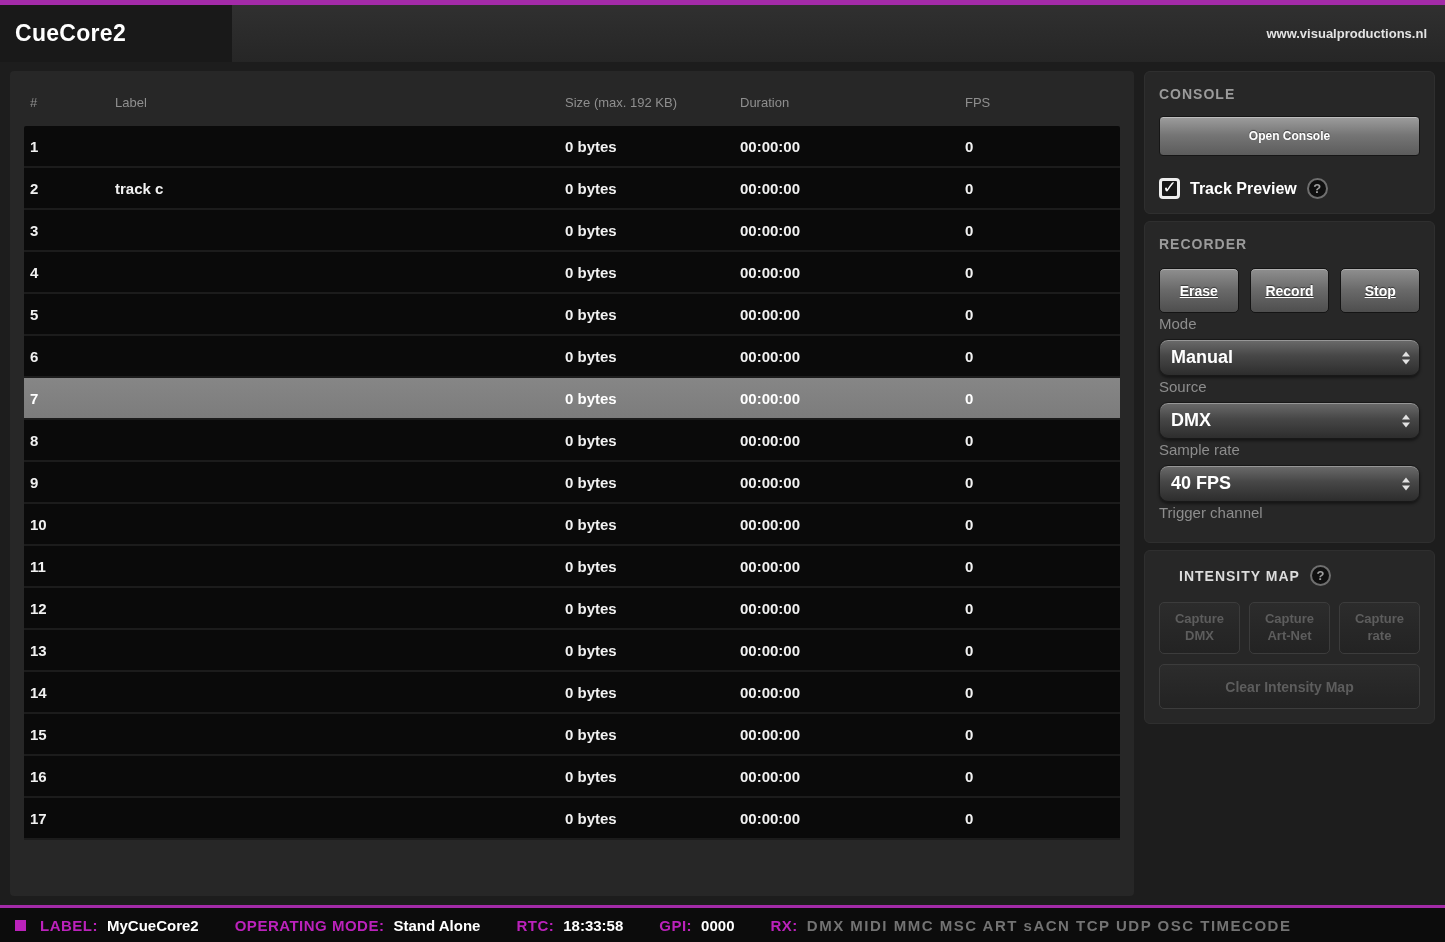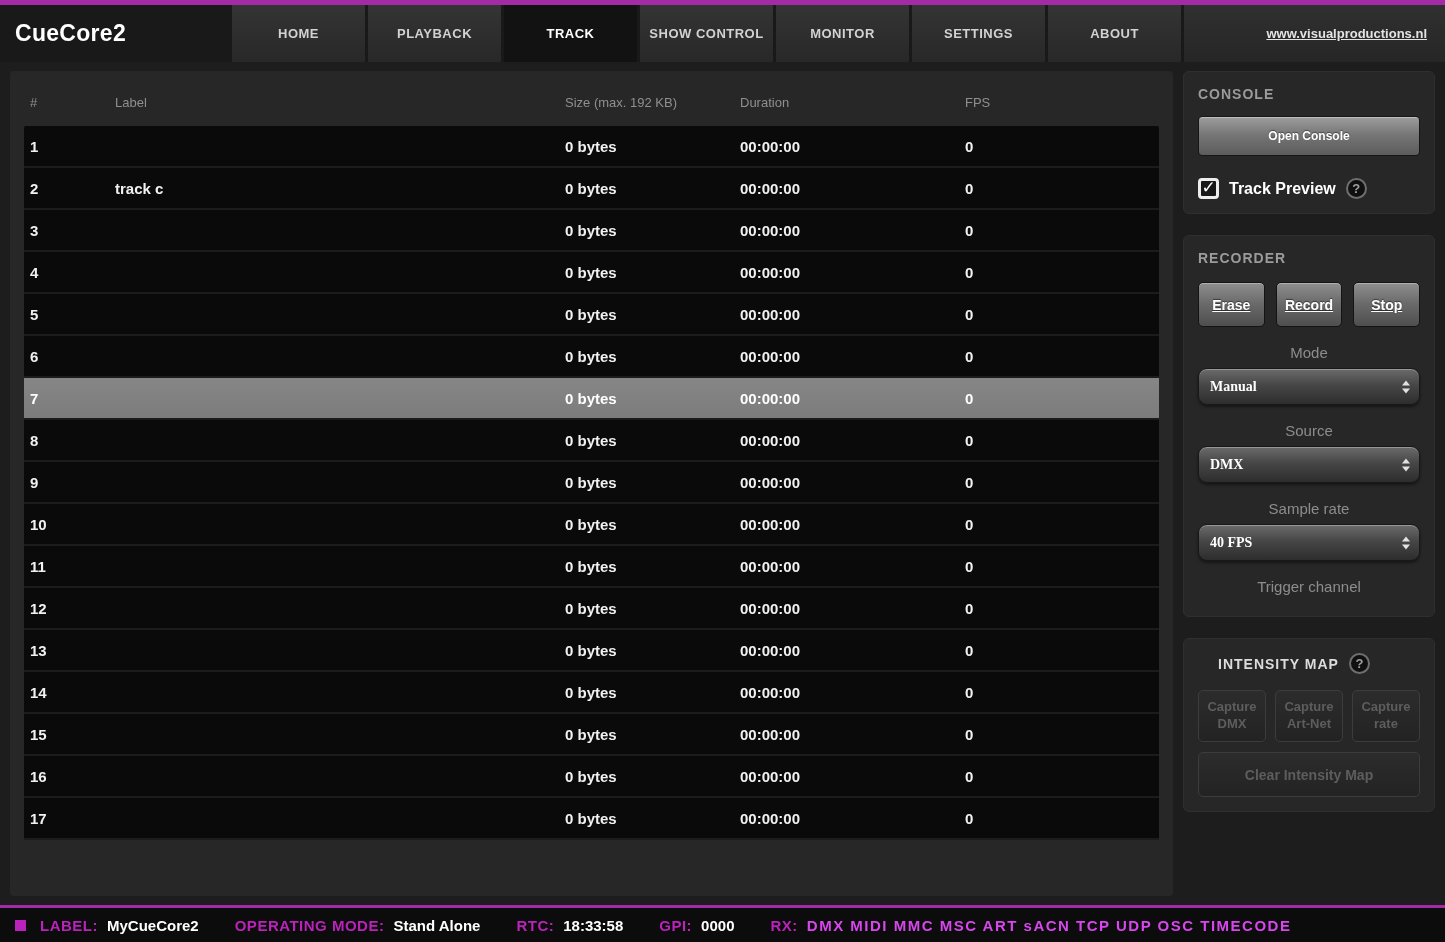--- a/index.html
+++ b/index.html
@@ -21,35 +21,35 @@
   .navbar{height:57px;background:#191919;display:flex;align-items:stretch;}
   .logo{width:232px;display:flex;align-items:center;padding-left:15px;color:#ffffff;
         font-size:23px;font-weight:bold;letter-spacing:.3px;}
   .nav-tabs{display:flex;align-items:stretch;}
   .nav-tab{width:133px;margin-right:3px;display:flex;align-items:center;justify-content:center;
     color:#d2d2d2;font-size:13px;font-weight:bold;letter-spacing:.5px;
     background:linear-gradient(#343434,#282828);cursor:pointer;white-space:nowrap;}
   .nav-tab.active{background:#121212;color:#ffffff;}
   .nav-url-wrap{flex:1;background:linear-gradient(#303030,#262626);display:flex;
     align-items:center;justify-content:flex-end;padding-right:18px;}
-  .nav-url{color:#e3e3e3;font-size:13px;font-weight:bold;text-decoration:underline;cursor:pointer;}
+  .nav-url{color:#e3e3e3;font-size:13px;font-weight:bold;cursor:pointer;}
 
   
   .main{flex:1;display:flex;gap:10px;padding:9px 10px;min-height:0;}
 
   .table-panel{flex:1;background:#272727;border-radius:4px;padding:10px 14px;display:flex;flex-direction:column;min-width:0;}
   .table-header,.trow{display:grid;grid-template-columns:85px 450px 175px 225px 1fr;align-items:center;}
   .table-header{color:#8f8f8f;font-size:13px;padding:14px 0 16px 0;}
   .th,.td{padding-left:6px;white-space:nowrap;overflow:hidden;}
   .table-body{background:#0a0a0a;border-radius:2px;}
   .trow{height:42px;border-bottom:2px solid #1c1c1c;color:#f1f1f1;font-size:15px;font-weight:bold;cursor:pointer;}
   .trow.selected{background:#7c7c7c;background:linear-gradient(#868686,var(--sel-row));color:#ffffff;}
 
   
-  .sidebar{width:252px;display:flex;flex-direction:column;gap:21px;}
+  .sidebar{width:291px;display:flex;flex-direction:column;gap:7px;}
   .panel{background:#272727;border:1px solid #2f2f2f;border-radius:6px;padding:14px;}
   .panel-title{color:#9b9b9b;font-size:14px;font-weight:bold;letter-spacing:1px;}
   .panel-title.bright{color:#dcdcdc;}
   .panel-title-row{display:flex;align-items:center;gap:10px;margin-left:20px;}
 
   .big-btn{width:100%;height:40px;margin-top:14px;border-radius:4px;border:1px solid #161616;
     background:linear-gradient(#9d9d9d,#757575 48%,#5c5c5c);color:#ffffff;font-weight:bold;font-size:12px;
     font-family:inherit;cursor:pointer;text-shadow:0 -1px 1px rgba(0,0,0,.45);
     box-shadow:inset 0 1px 0 rgba(255,255,255,.35);}
 
@@ -60,27 +60,27 @@
   .check-label{color:#ffffff;font-size:16px;font-weight:bold;}
   .help{width:21px;height:21px;border-radius:50%;border:2px solid #6f6f6f;background:#101010;
     color:#a0a0a0;font-size:13px;font-weight:bold;display:flex;align-items:center;justify-content:center;cursor:pointer;flex:0 0 auto;}
 
   .btn-row{display:flex;gap:11px;margin-top:16px;}
   .gray-btn{flex:1;height:45px;border-radius:5px;border:1px solid #141414;
     background:linear-gradient(#8f8f8f,#6a6a6a 48%,#4e4e4e);color:#ffffff;font-weight:bold;font-size:14px;
     font-family:inherit;cursor:pointer;text-shadow:0 -1px 1px rgba(0,0,0,.5);
     box-shadow:inset 0 1px 0 rgba(255,255,255,.3);text-decoration:underline;}
 
-  .field{margin-top:17px;text-align:center;}
+  .field{margin-top:2px;}
   .field-label{color:#8d8d8d;font-size:15px;margin-bottom:7px;}
   .select{position:relative;height:37px;border-radius:9px;border:1px solid #181818;
     background:linear-gradient(#6b6b6b,#474747 45%,#2d2d2d);
     box-shadow:inset 0 1px 0 rgba(255,255,255,.3),0 2px 3px rgba(0,0,0,.45);
     display:flex;align-items:center;padding:0 26px 0 11px;cursor:pointer;}
-  .select-value{color:#ffffff;font-size:14px;font-weight:bold;font-family:Liberation Serif, serif;}
+  .select-value{color:#ffffff;font-size:18px;font-weight:bold;}
   .spinner{position:absolute;right:9px;top:50%;transform:translateY(-50%);
     display:flex;flex-direction:column;align-items:center;gap:3px;}
   .tri{display:block;width:0;height:0;border-left:4px solid transparent;border-right:4px solid transparent;}
   .tri.up{border-bottom:5px solid #e2e2e2;}
   .tri.down{border-top:5px solid #e2e2e2;}
   .text-field{height:35px;border-radius:3px;background:#1c1c1c;display:flex;align-items:center;
     padding:0 11px;color:#ffffff;font-size:15px;font-weight:bold;}
 
   .cap-row{display:flex;gap:9px;margin-top:16px;}
   .ghost-btn{border:1px solid #3c3c3c;border-radius:5px;background:linear-gradient(#2c2c2c,#232323);
@@ -89,40 +89,31 @@
   .ghost-btn.wide{width:100%;height:45px;margin-top:10px;font-size:14px;}
 
   
   .statusbar{height:37px;background:#0c0c0c;border-top:3px solid var(--accent);
     display:flex;align-items:center;padding:0 15px;gap:14px;}
   .status-square{width:11px;height:11px;background:var(--status-magenta);flex:0 0 auto;}
   .status-items{display:flex;align-items:center;gap:36px;white-space:nowrap;}
   .status-item{display:flex;align-items:center;gap:9px;font-size:15px;font-weight:bold;}
   .sk{color:var(--status-magenta);letter-spacing:.5px;}
   .sv{color:#ffffff;}
-  .sv.muted{color:#d946ef;letter-spacing:1.5px;}
+  .sv.muted{color:#737373;letter-spacing:1.5px;}
 </style>
 </head>
 <body>
 
 <div class="page">
 
   <div class="top-strip"></div>
 
   <header class="navbar">
     <div class="logo">CueCore2</div>
-    <nav class="nav-tabs" id="navTabs">
-        <div class="nav-tab">HOME</div>
-        <div class="nav-tab">PLAYBACK</div>
-        <div class="nav-tab active">TRACK</div>
-        <div class="nav-tab">SHOW CONTROL</div>
-        <div class="nav-tab">MONITOR</div>
-        <div class="nav-tab">SETTINGS</div>
-        <div class="nav-tab">ABOUT</div>
-      </nav>
     <div class="nav-url-wrap">
       <span class="nav-url">www.visualproductions.nl</span>
     </div>
   </header>
 
   <div class="main">
 
     <section class="table-panel">
       <div class="table-header" id="tableHead">
           <div class="th col-num">#</div>

